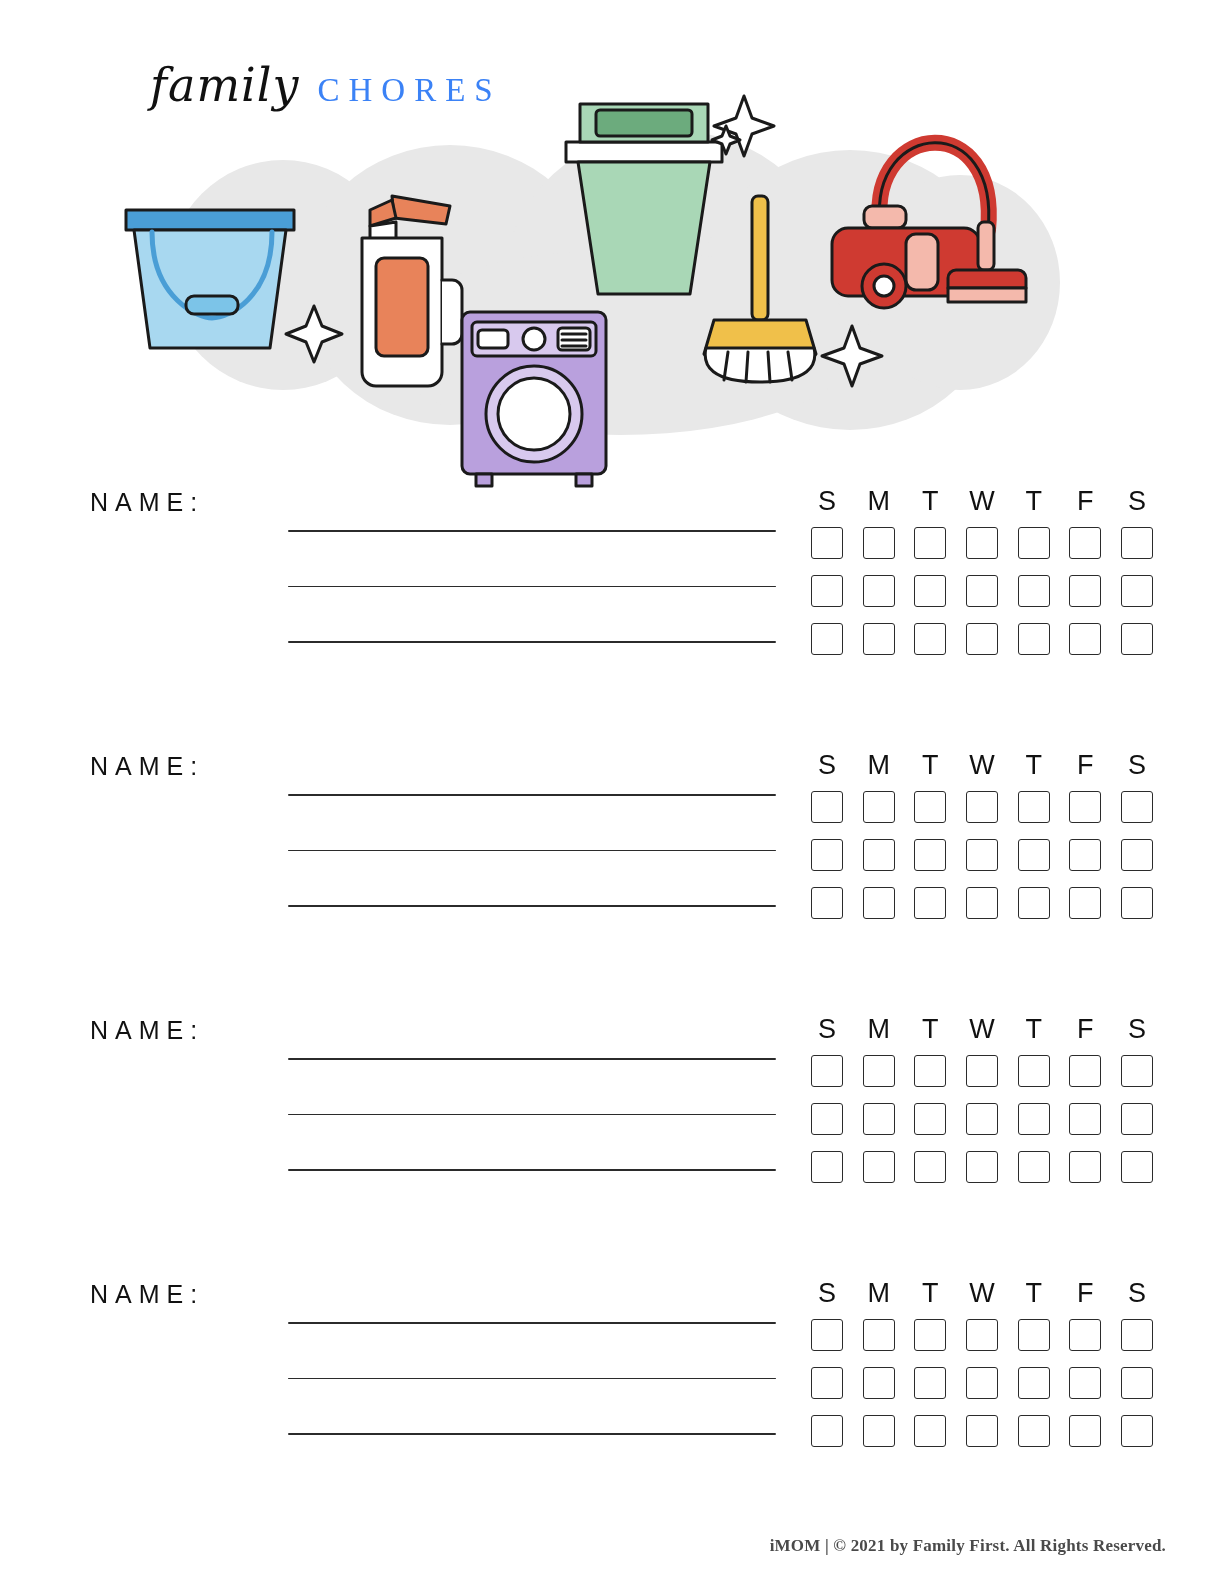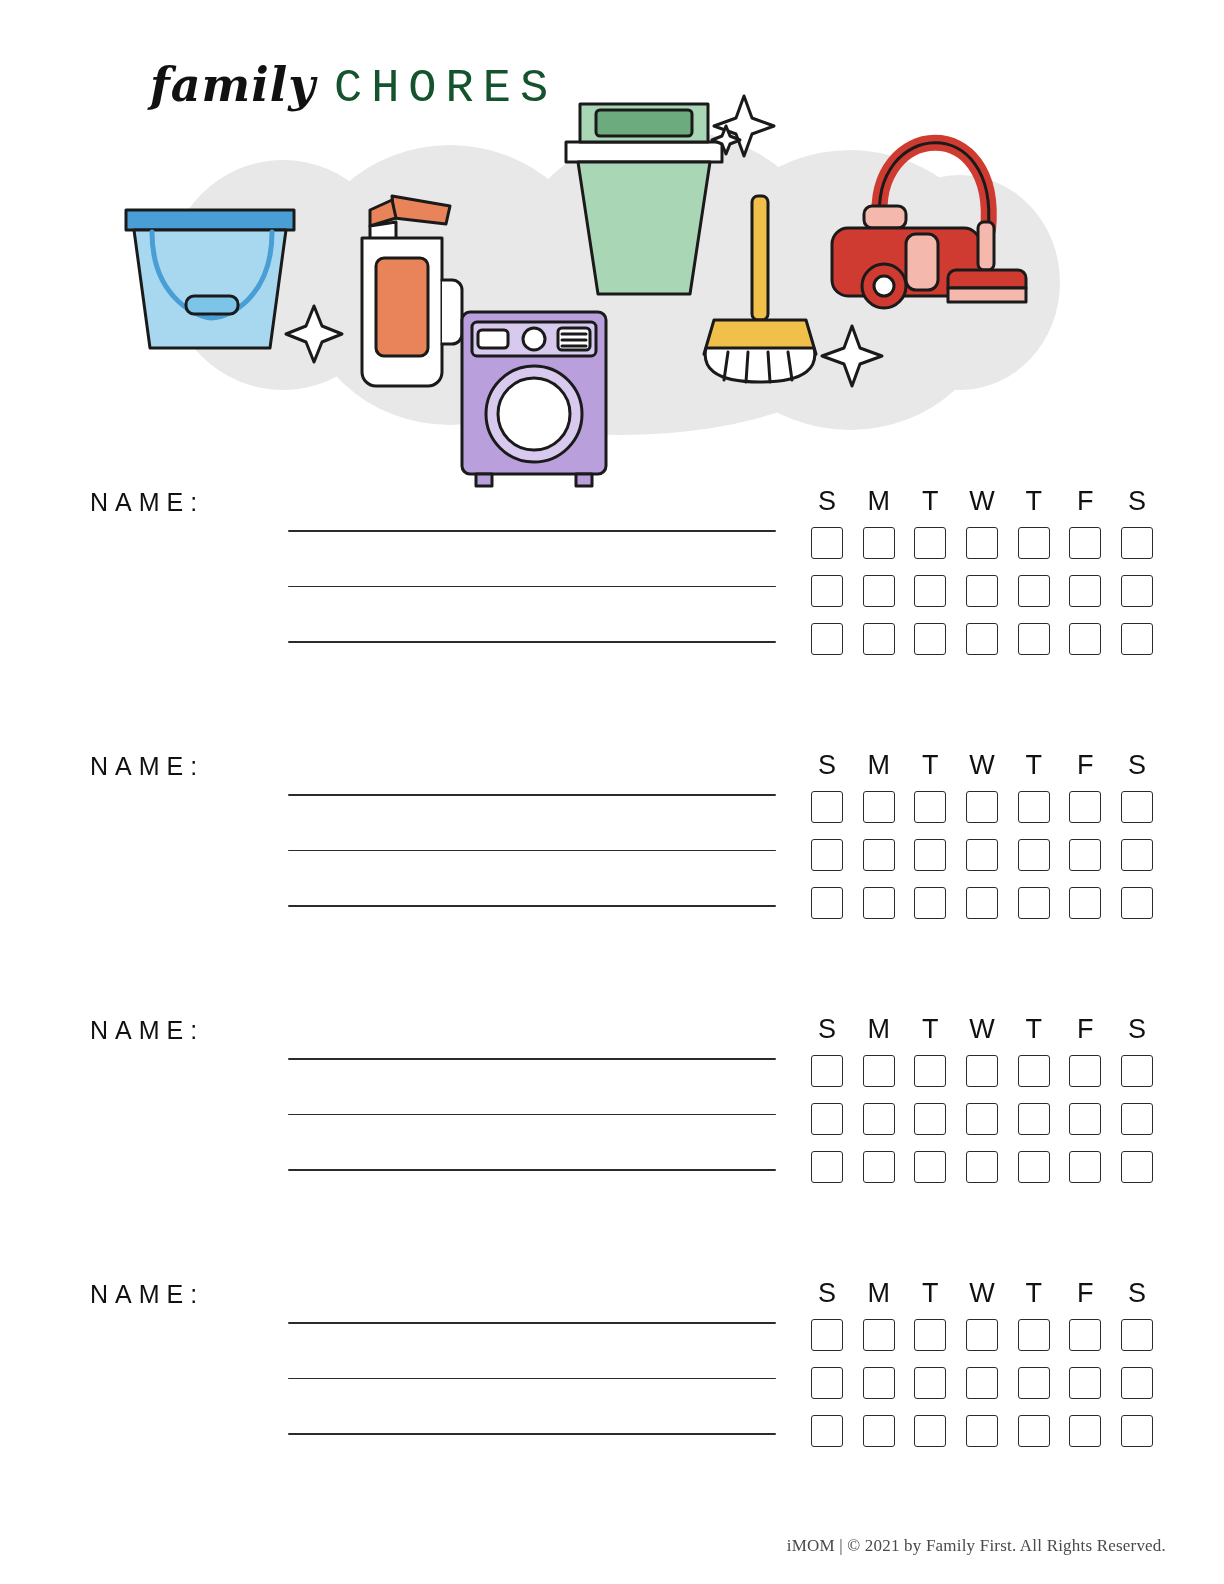--- a/index.html
+++ b/index.html
@@ -27,30 +27,30 @@
     top: 58px;
     display: flex;
     align-items: baseline;
     gap: 18px;
     white-space: nowrap;
   }
   .title .script {
     font-family: "DejaVu Serif", serif;
     font-style: italic;
     font-size: 46px;
-    font-weight: 700;
+    font-weight: 400;
     letter-spacing: 1px;
     color: #111;
   }
   .title .block {
-    font-family: Liberation Mono, monospace;
-    font-size: 47px;
+    font-family: Liberation Serif, serif;
+    font-size: 33px;
     font-weight: 400;
     letter-spacing: 9px;
-    color: #14532d;
+    color: #3b82f6;
   }
 
   .blob {
     position: absolute;
     background: #e8e8e8;
     border-radius: 50%;
     z-index: 0;
   }
 
   .art {
@@ -131,20 +131,21 @@
 
   
   .footer {
     position: absolute;
     right: 58px;
     bottom: 28px;
     font-family: "Liberation Serif", serif;
     font-size: 17px;
     color: #4a4a4a;
     letter-spacing: 0.2px;
+    font-weight: bold;
   }
 </style>
 </head>
 <body>
 
 <div class="header">
 
   <div class="blob" style="left:168px; top:160px; width:230px; height:230px;"></div>
   <div class="blob" style="left:300px; top:145px; width:300px; height:280px;"></div>
   <div class="blob" style="left:505px; top:130px; width:330px; height:300px;"></div>

